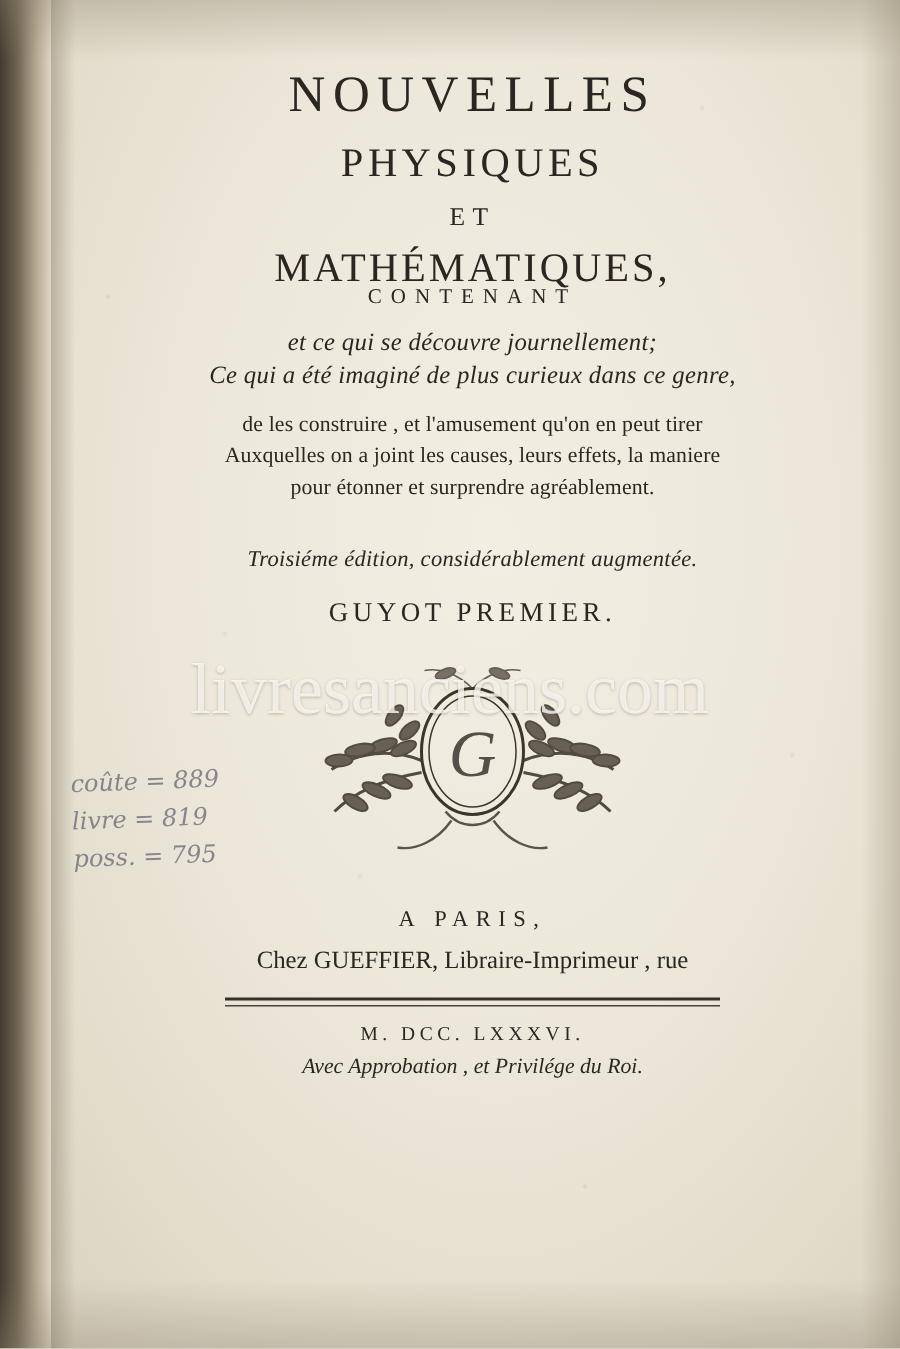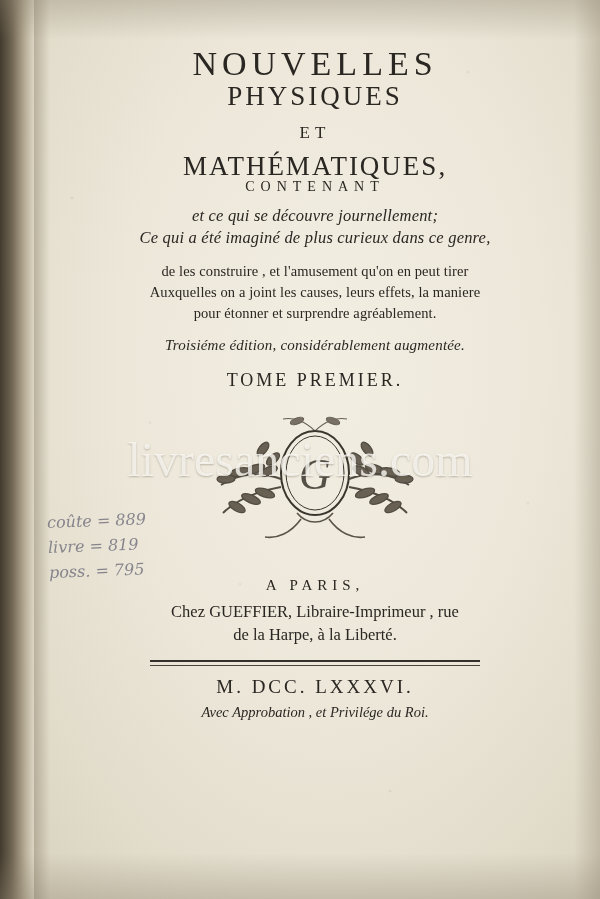--- a/index.html
+++ b/index.html
@@ -84,20 +84,21 @@
     font-size: 34px;
     letter-spacing: 5px;
     font-weight: 400;
   }
   .t2 {
     margin-top: 12px;
     font-size: 33px;
     letter-spacing: 3px;
   }
   .t3 {
+    margin-top: 12px;
     font-size: 27px;
     letter-spacing: 3px;
   }
   .t4 {
     margin-top: 14px;
     font-size: 17px;
     letter-spacing: 5px;
   }
   .t5 {
     margin-top: 10px;
@@ -118,21 +119,21 @@
   }
   .body-block {
     margin-top: 12px;
     font-size: 14.5px;
     line-height: 1.42;
     letter-spacing: .1px;
   }
   .edition {
     font-style: italic;
     font-size: 15px;
-    margin-top: 14px;
+    margin-top: 30px;
     letter-spacing: .2px;
   }
   .author {
     margin-top: 10px;
     font-size: 17px;
     line-height: 1.35;
   }
   .author .sc { letter-spacing: 2px; }
   .tome {
     margin-top: 16px;
@@ -160,21 +161,21 @@
   }
   .rule {
     width: 330px;
     height: 3px;
     margin: 14px auto 0 auto;
     border-top: 2px solid #34302a;
     border-bottom: 1px solid #4a453c;
   }
   .year {
     margin-top: 10px;
-    font-size: 19px;
+    font-size: 13px;
     letter-spacing: 3px;
   }
   .privilege {
     margin-top: 6px;
     font-style: italic;
     font-size: 14.5px;
   }
 
   
   #annotations {
@@ -235,21 +236,21 @@
 
     <div class="body-block">
       <div>de les construire , et l'amusement qu'on en peut tirer</div>
       <div>Auxquelles on a joint les causes, leurs effets, la maniere</div>
       <div>pour étonner et surprendre agréablement.</div>
     </div>
 
     <div class="edition">Troisiéme édition, considérablement augmentée.</div>
 
 
-    <div class="tome">TOME PREMIER.</div>
+    <div class="tome">GUYOT PREMIER.</div>
 
     <div id="ornament">
       <svg width="300" height="150" viewBox="0 0 300 150" aria-hidden="true">
         <g fill="none" stroke="#3a352d" stroke-width="1.1">
 
           <ellipse cx="150" cy="72" rx="34" ry="42" stroke-width="2"></ellipse>
           <ellipse cx="150" cy="72" rx="29" ry="37" stroke-width="1"></ellipse>
         </g>
         <text x="150" y="88" text-anchor="middle" font-family="'Liberation Serif', serif" font-style="italic" font-size="44" fill="#3a352d" opacity=".85">G</text>
 
@@ -292,21 +293,20 @@
           <path d="M150 30 C 160 20, 172 16, 182 18" fill="none"></path>
           <ellipse cx="132" cy="20" rx="7" ry="3" transform="rotate(-20 132 20)"></ellipse>
           <ellipse cx="168" cy="20" rx="7" ry="3" transform="rotate(20 168 20)"></ellipse>
         </g>
       </svg>
     </div>
 
     <div class="imprint-city">A PARIS,</div>
     <div class="imprint-line">
       <div>Chez GUEFFIER, Libraire-Imprimeur , rue</div>
-      <div>de la Harpe, à la Liberté.</div>
     </div>
 
     <div class="rule"></div>
 
     <div class="year">M. DCC. LXXXVI.</div>
     <div class="privilege">Avec Approbation , et Privilége du Roi.</div>
 
   </div>
 
   <div id="annotations">

